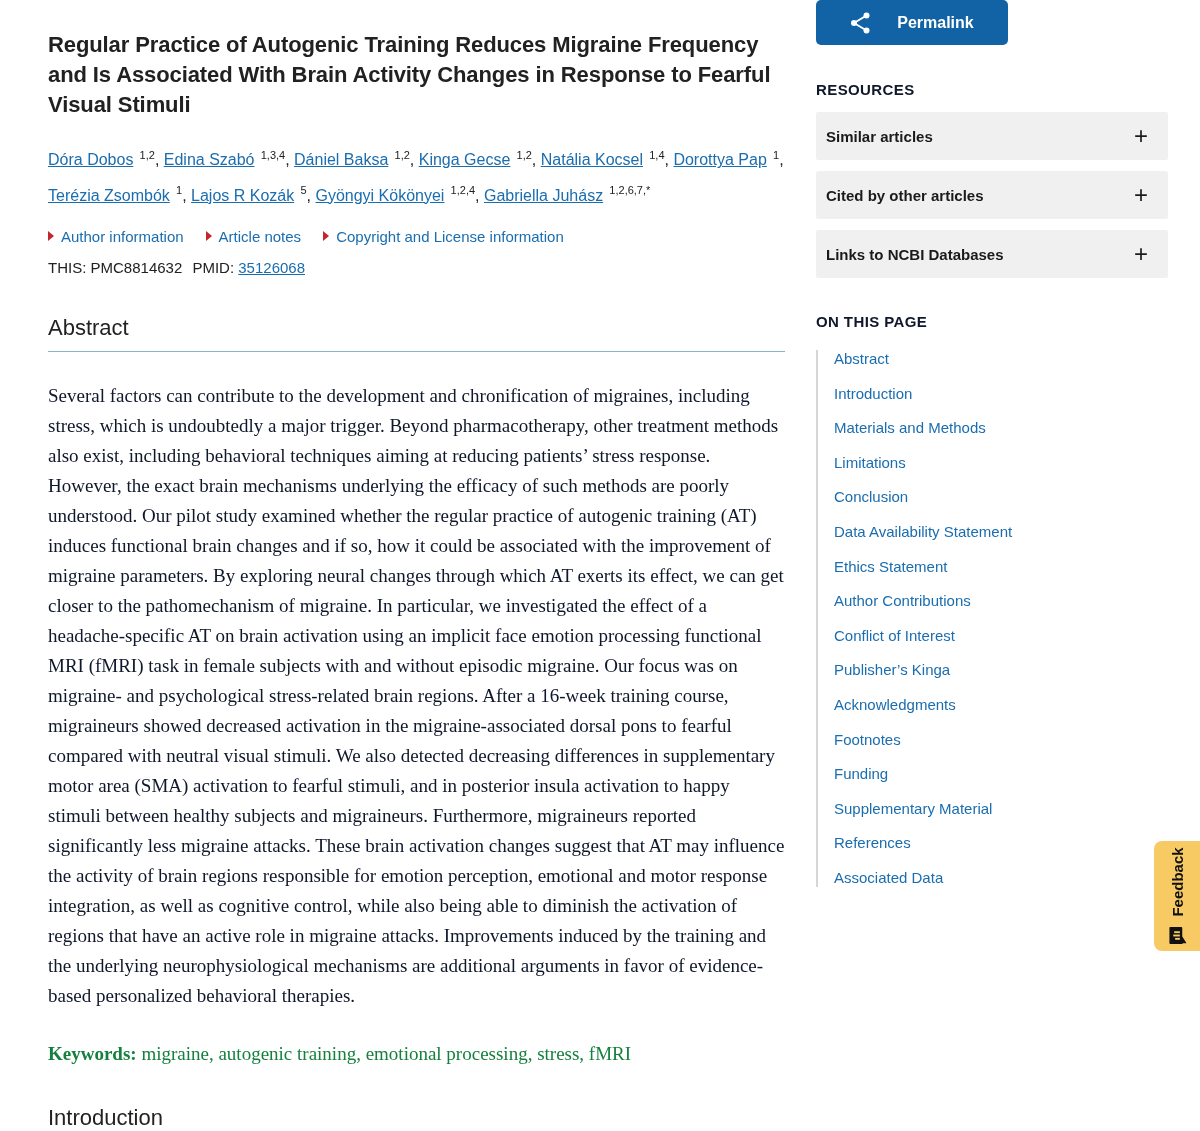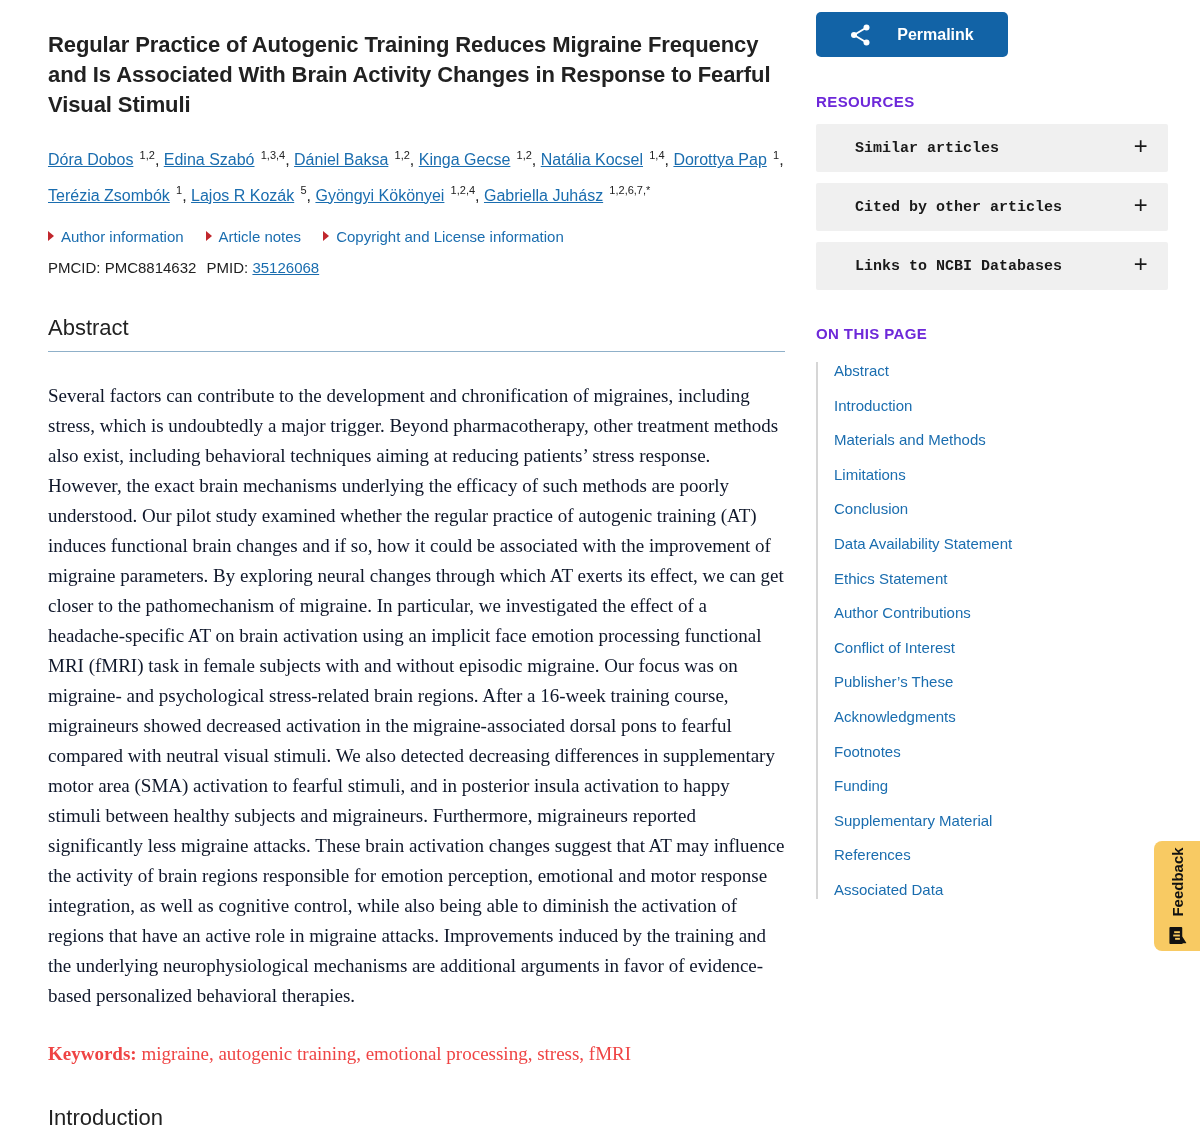--- a/index.html
+++ b/index.html
@@ -41,41 +41,41 @@
   .section-h{
     margin-top:38px;font-size:22px;line-height:28px;font-weight:400;color:#222;
   }
   .section-h.ruled{border-bottom:1px solid var(--rule);padding-bottom:9px;}
   .abstract{
     margin-top:29px;font-family:"Liberation Serif",serif;
     font-size:19px;line-height:30px;color:#0f172a;text-align:left;
   }
   .keywords{
     margin-top:29px;font-family:"Liberation Serif",serif;
-    font-size:19px;line-height:28px;color:#ef4444;
+    font-size:19px;line-height:28px;color:#15803d;
   }
   .keywords b{font-weight:700;}
   .intro-h{margin-top:36px;}
   
   .sidebar{position:absolute;left:816px;top:0;width:352px;}
   .permalink-btn{
-    margin-top:12px;width:192px;height:45px;border:none;border-radius:5px;
+    width:192px;height:45px;border:none;border-radius:5px;
     background:var(--accent);color:#fff;font-family:"Liberation Sans",sans-serif;
     font-size:16px;font-weight:700;display:flex;align-items:center;
     justify-content:center;gap:26px;cursor:pointer;
   }
   .side-head{
     margin-top:36px;font-size:15px;font-weight:700;letter-spacing:0.4px;
-    color:#6d28d9;text-transform:uppercase;
+    color:#0f172a;text-transform:uppercase;
   }
   .res-list{margin-top:14px;}
   .res-row{
     height:48px;background:var(--graybg);border-radius:2px;margin-bottom:11px;
     display:flex;align-items:center;justify-content:space-between;
-    padding:0 20px 0 39px;cursor:pointer;font-family:Liberation Mono, monospace;
+    padding:0 20px 0 10px;cursor:pointer;
   }
   .res-row .label{font-size:15px;font-weight:700;color:#1a1a1a;}
   .res-row .plus{font-size:24px;font-weight:400;color:#1a1a1a;line-height:1;}
   .otp-head{margin-top:35px;}
   .otp-nav{margin-top:20px;border-left:2px solid #d6d6d6;padding-left:16px;}
   .otp-nav ul{list-style:none;}
   .otp-nav li{margin-bottom:16.6px;}
   .otp-nav a{color:var(--link);font-size:15px;line-height:16px;text-decoration:none;}
   
   .feedback-tab{
@@ -106,21 +106,21 @@
         <span class="tri"></span>
         <a>Article notes</a>
       </span>
       <span class="meta-item">
         <span class="tri"></span>
         <a>Copyright and License information</a>
       </span>
     </div>
 
   <div class="ids">
-    <span><span>PMCID:</span> <span>PMC8814632</span></span><span class="sep"></span>
+    <span><span>THIS:</span> <span>PMC8814632</span></span><span class="sep"></span>
     <span><span>PMID:</span> <a>35126068</a></span>
   </div>
 
   <h2 class="section-h ruled">Abstract</h2>
 
   <p class="abstract">Several factors can contribute to the development and chronification of migraines, including stress, which is undoubtedly a major trigger. Beyond pharmacotherapy, other treatment methods also exist, including behavioral techniques aiming at reducing patients’ stress response. However, the exact brain mechanisms underlying the efficacy of such methods are poorly understood. Our pilot study examined whether the regular practice of autogenic training (AT) induces functional brain changes and if so, how it could be associated with the improvement of migraine parameters. By exploring neural changes through which AT exerts its effect, we can get closer to the pathomechanism of migraine. In particular, we investigated the effect of a headache-specific AT on brain activation using an implicit face emotion processing functional MRI (fMRI) task in female subjects with and without episodic migraine. Our focus was on migraine- and psychological stress-related brain regions. After a 16-week training course, migraineurs showed decreased activation in the migraine-associated dorsal pons to fearful compared with neutral visual stimuli. We also detected decreasing differences in supplementary motor area (SMA) activation to fearful stimuli, and in posterior insula activation to happy stimuli between healthy subjects and migraineurs. Furthermore, migraineurs reported significantly less migraine attacks. These brain activation changes suggest that AT may influence the activity of brain regions responsible for emotion perception, emotional and motor response integration, as well as cognitive control, while also being able to diminish the activation of regions that have an active role in migraine attacks. Improvements induced by the training and the underlying neurophysiological mechanisms are additional arguments in favor of evidence-based personalized behavioral therapies.</p>
 
   <p class="keywords">
     <b>Keywords:</b>
     <span>migraine, autogenic training, emotional processing, stress, fMRI</span>
@@ -165,21 +165,21 @@
     <ul>
         <li><a>Abstract</a></li>
         <li><a>Introduction</a></li>
         <li><a>Materials and Methods</a></li>
         <li><a>Limitations</a></li>
         <li><a>Conclusion</a></li>
         <li><a>Data Availability Statement</a></li>
         <li><a>Ethics Statement</a></li>
         <li><a>Author Contributions</a></li>
         <li><a>Conflict of Interest</a></li>
-        <li><a>Publisher’s These</a></li>
+        <li><a>Publisher’s Kinga</a></li>
         <li><a>Acknowledgments</a></li>
         <li><a>Footnotes</a></li>
         <li><a>Funding</a></li>
         <li><a>Supplementary Material</a></li>
         <li><a>References</a></li>
         <li><a>Associated Data</a></li>
       </ul>
   </nav>
 </div>
 

